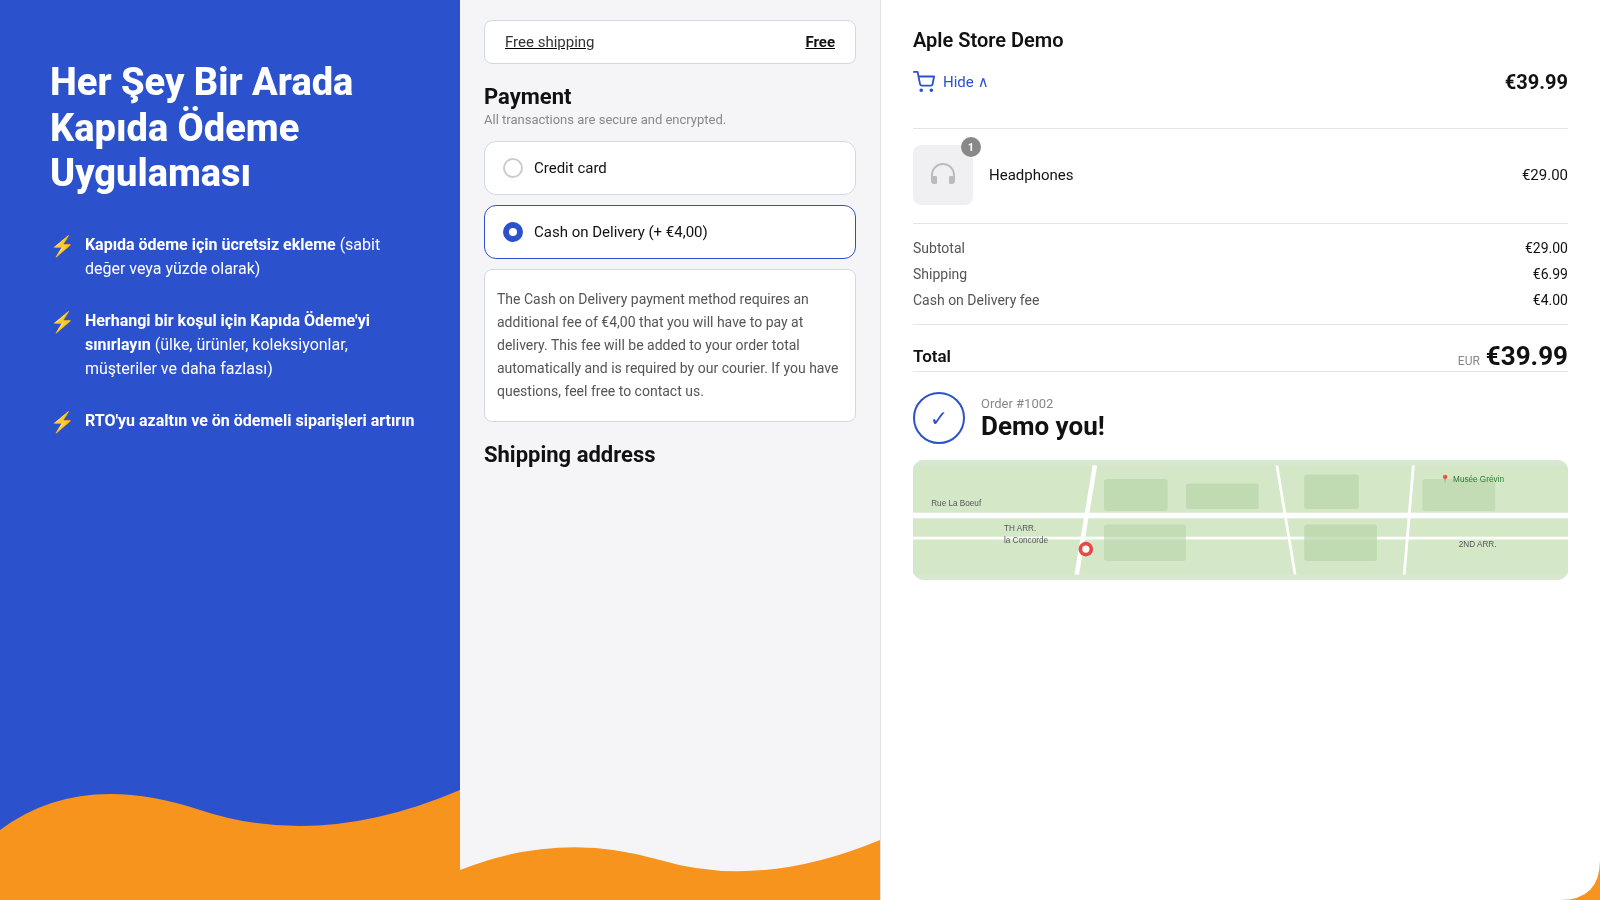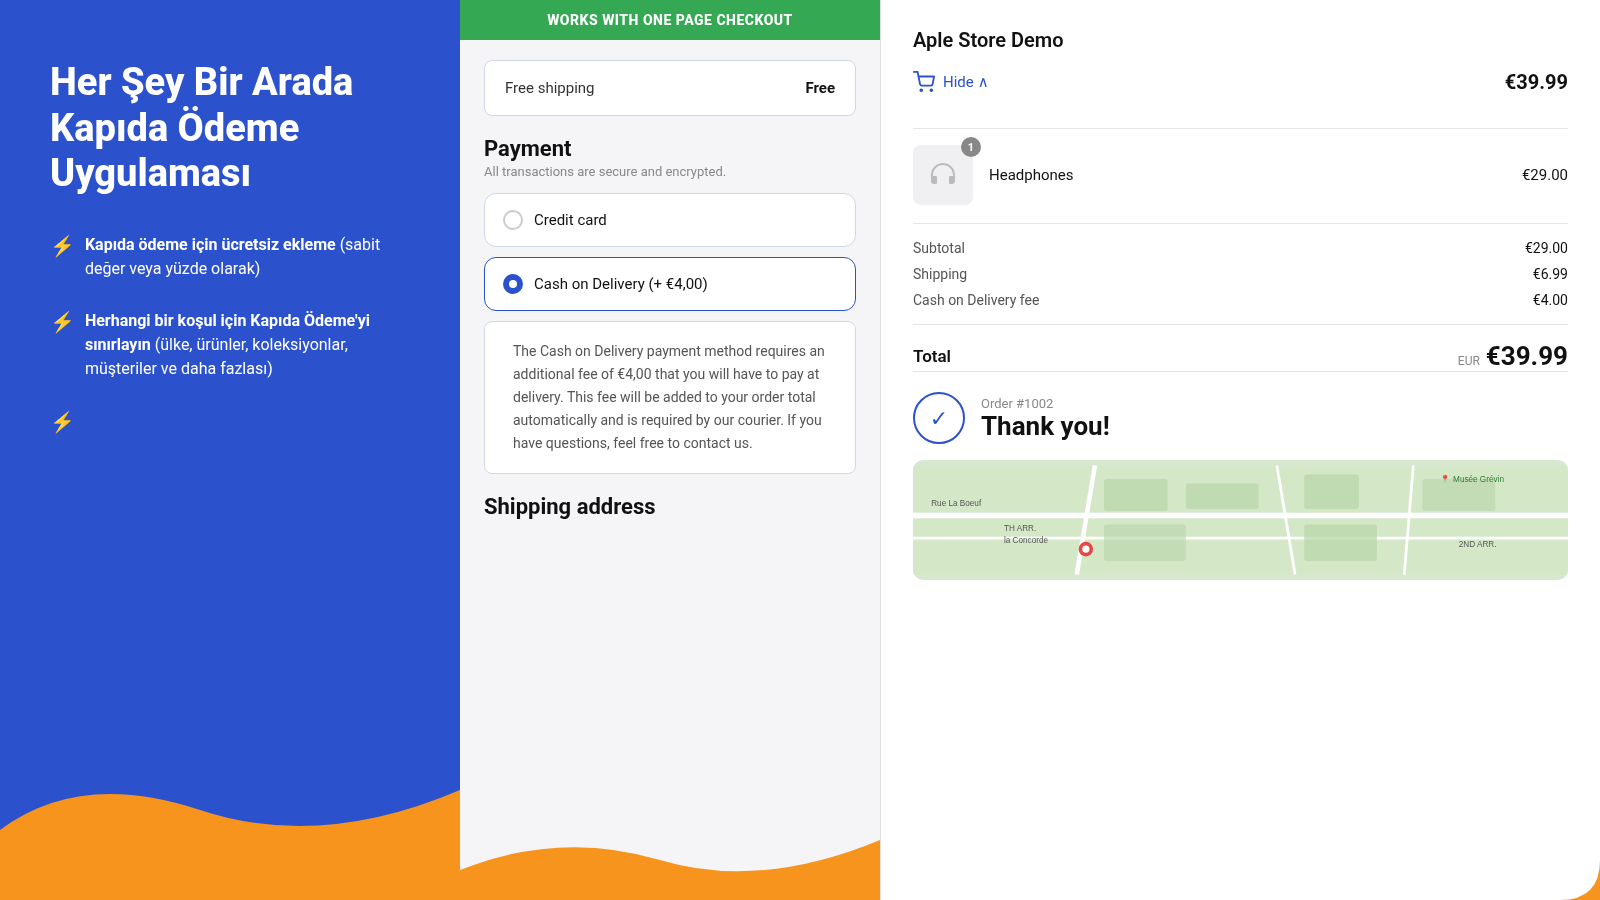--- a/index.html
+++ b/index.html
@@ -85,24 +85,25 @@
       display: flex;
       flex-direction: column;
       gap: 20px;
       overflow-y: auto;
       flex: 1;
     }
     .shipping-box {
       background: #fff;
       border: 1.5px solid #d0d8e8;
       border-radius: 8px;
-      padding: 18px 20px;
+      padding: 12px 20px;
       display: flex;
       justify-content: space-between;
       align-items: center;
+      text-decoration: underline;
     }
     .shipping-label {
       font-size: 15px;
       color: #333;
     }
     .shipping-price {
       font-size: 15px;
       font-weight: 700;
       color: #111;
     }
@@ -153,21 +154,21 @@
       background: #fff;
     }
     .payment-option-label {
       font-size: 15px;
       color: #111;
     }
     .cod-info-box {
       background: #fff;
       border: 1.5px solid #d0d8e8;
       border-radius: 8px;
-      padding: 18px 28px;
+      padding: 18px 12px;
     }
     .cod-info-text {
       font-size: 14px;
       color: #555;
       line-height: 1.65;
     }
     .billing-section {
       padding-bottom: 10px;
     }
     .billing-title {
@@ -388,30 +389,32 @@
       </span>
     </li>
     <li class="feature-item">
       <span class="bolt-icon">⚡</span>
       <span class="feature-text">
         <strong>Herhangi bir koşul için Kapıda Ödeme'yi sınırlayın</strong> (ülke, ürünler, koleksiyonlar, müşteriler ve daha fazlası)
       </span>
     </li>
     <li class="feature-item">
       <span class="bolt-icon">⚡</span>
+      <span class="feature-text">
+        <strong>RTO'yu azaltın ve ön ödemeli siparişleri artırın</strong>
+      </span>
     </li>
   </ul>
 
   <svg class="orange-wave" viewBox="0 0 460 160" preserveAspectRatio="none" xmlns="http://www.w3.org/2000/svg">
     <path d="M0,160 L0,90 Q80,30 200,70 Q320,110 460,50 L460,160 Z" fill="#f7941d"></path>
   </svg>
 </div>
 
 <div class="middle-panel">
-  <div class="works-badge">WORKS WITH ONE PAGE CHECKOUT</div>
   <div class="middle-content">
 
     <div class="shipping-box">
       <span class="shipping-label">Free shipping</span>
       <span class="shipping-price">Free</span>
     </div>
 
     <div class="payment-section">
       <div class="payment-title">Payment</div>
       <div class="payment-subtitle">All transactions are secure and encrypted.</div>
@@ -498,21 +501,21 @@
       <span class="total-amount">€39.99</span>
     </div>
   </div>
 
   <div class="thankyou-row">
     <div class="check-circle">
       <span class="check-mark">✓</span>
     </div>
     <div class="thankyou-text">
       <span class="order-num">Order #1002</span>
-      <span class="thankyou-big">Thank you!</span>
+      <span class="thankyou-big">Demo you!</span>
     </div>
   </div>
 
   <div class="map-placeholder">
     <svg class="map-svg" viewBox="0 0 720 120" xmlns="http://www.w3.org/2000/svg">
 
       <rect width="720" height="120" fill="#d4e8c8"></rect>
 
       <line x1="0" y1="55" x2="720" y2="55" stroke="#fff" stroke-width="6"></line>
       <line x1="0" y1="80" x2="720" y2="80" stroke="#fff" stroke-width="3"></line>

